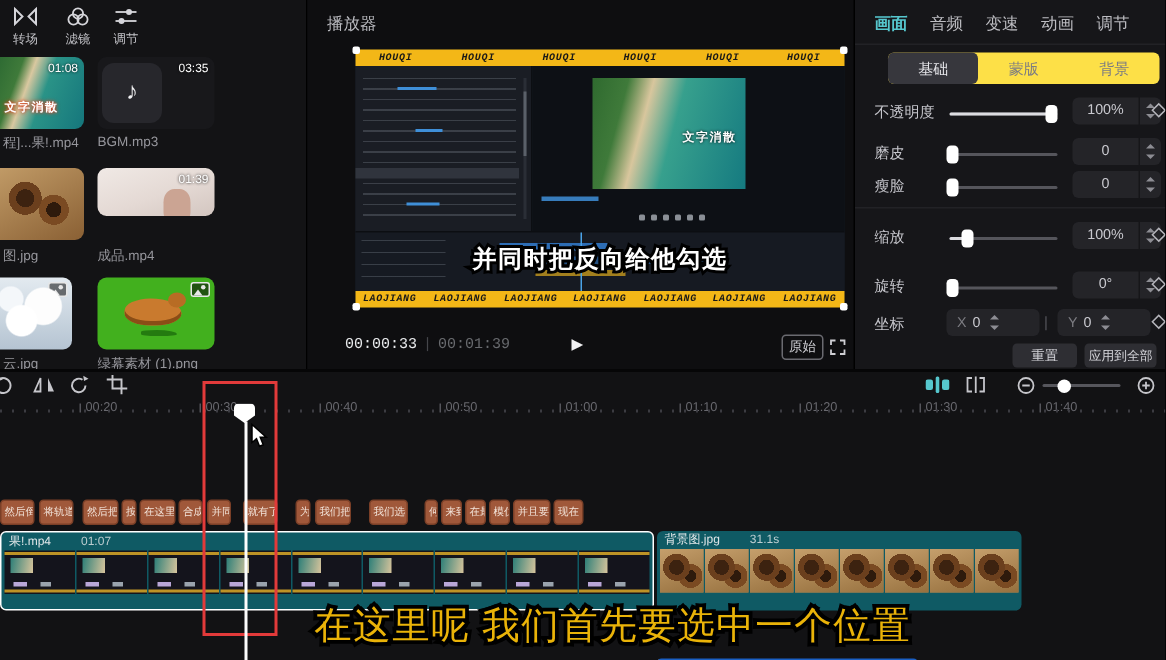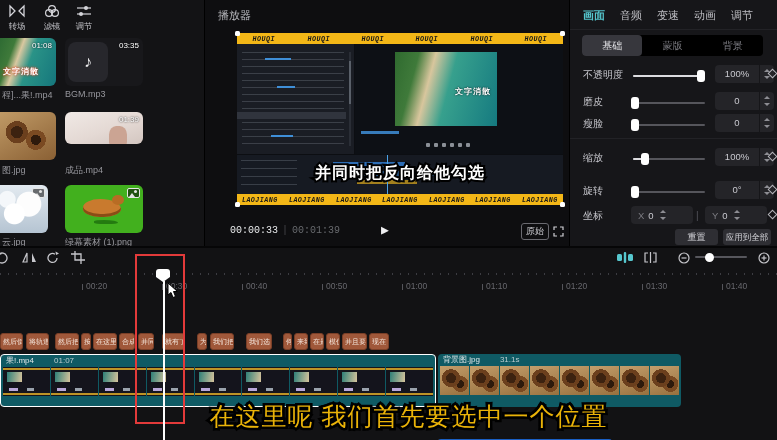--- a/index.html
+++ b/index.html
@@ -92,21 +92,21 @@
   .pc-play { position:absolute; left:176px; top:1px; font-size:13px; color:#f0f0f2; cursor:pointer; }
   .pc-ratio { position:absolute; left:316px; top:2px; font-size:9px; color:#cfcfd4; border:1px solid #6a6a70; border-radius:3px; padding:1px 4px; cursor:pointer; }
   .pc-fs { position:absolute; left:348px; top:3px; cursor:pointer; }
 
   
   .props-panel { position:absolute; left:570px; top:0; width:207px; height:246px; background:#161619; }
   .props-tabs { position:absolute; left:13px; top:8px; display:flex; gap:15px; }
   .ptab { font-size:11px; color:#bdbdc2; cursor:pointer; }
   .ptab.sel { color:#56c7ce; font-weight:bold; }
   .props-div { position:absolute; left:0; right:0; top:29px; border-top:1px solid #222226; }
-  .seg { position:absolute; left:12px; top:35px; width:181px; height:21px; background:#000000; border-radius:4px; display:flex; }
+  .seg { position:absolute; left:22px; top:35px; width:181px; height:21px; background:#fde047; border-radius:4px; display:flex; }
   .seg-cell { flex:1; font-size:10px; color:#7c7c82; display:flex; align-items:center; justify-content:center; border-radius:4px; cursor:pointer; }
   .seg-cell.sel { background:#37373d; color:#e6e6ea; }
   .prow { position:absolute; left:13px; width:186px; height:20px; }
   .plabel { position:absolute; left:0; top:4px; font-size:10px; color:#c6c6cc; white-space:nowrap; }
   .ptrack { position:absolute; left:50px; width:72px; top:11px; height:2px; background:#55555b; border-radius:1px; }
   .pfill { position:absolute; left:0; top:0; height:2px; background:#dcdce0; border-radius:1px; }
   .pthumb { position:absolute; top:-5px; width:8px; height:12px; border-radius:3px; background:#fff; margin-left:-4px; cursor:pointer; }
   .pvalue { position:absolute; left:132px; width:44px; top:1px; height:18px; background:#242428; border-radius:4px 0 0 4px; color:#c9c9cf; font-size:9.5px; text-align:center; line-height:18px; }
   .pstep { position:absolute; left:177px; width:14px; top:1px; height:18px; background:#242428; border-radius:0 4px 4px 0; cursor:pointer; }
   .pstep::before, .pstep::after { content:""; position:absolute; left:4px; width:0; height:0; border-left:3px solid transparent; border-right:3px solid transparent; }
@@ -123,21 +123,21 @@
   .props-actions { position:absolute; left:0; right:8px; top:229px; height:17px; }
   .btn { position:absolute; height:16px; background:#2e2e33; border-radius:3px; font-size:9px; color:#d5d5da; text-align:center; line-height:16px; cursor:pointer; }
   .btn-reset { left:105px; width:43px; }
   .btn-apply { left:153px; width:48px; font-size:8.5px; }
 
   
   .timeline-panel { position:absolute; left:0; top:246px; width:777px; height:194px; background:#121214; border-top:2px solid #060607; }
   .tl-toolbar { position:absolute; left:0; right:0; top:0; height:18px; }
   .ticon { position:absolute; top:2px; cursor:pointer; }
   .tl-ruler-labels { position:absolute; left:0; right:0; top:18px; height:12px; }
-  .rlab { position:absolute; top:15px; font-size:8.5px; color:#68686e; white-space:nowrap;margin-left:29px; }
+  .rlab { position:absolute; top:0; font-size:8.5px; color:#68686e; white-space:nowrap; }
   .rlab::before { content:""; display:inline-block; width:1px; height:6px; background:#55555b; margin-right:3px; vertical-align:-1px; }
   .tick-dots { position:absolute; left:0; right:0; top:25px; height:2px;
      background:repeating-linear-gradient(90deg,#3c3c42 0 1.5px, transparent 1.5px 8px); }
   .tl-tracks { position:absolute; left:0; right:0; top:32px; bottom:0; }
   .tclip { position:absolute; top:53px; height:17px; background:#a0583a; border:1px solid #7a3f27; border-radius:3px; overflow:hidden;
      font-size:7px; color:#f3e4da; line-height:15px; padding:0 2px; white-space:nowrap; cursor:pointer; }
   .video-track { position:absolute; left:0; top:74px; height:53px; width:777px; }
   .vclip { position:absolute; top:0; height:53px; background:#0f5a64; border-radius:4px; overflow:hidden; cursor:pointer; }
   .vclip.selected { border:1.5px solid #fff; }
   .vclip-head { height:11px; display:flex; align-items:center; gap:20px; padding-left:5px; font-size:8px; color:#dfe6e8; }

